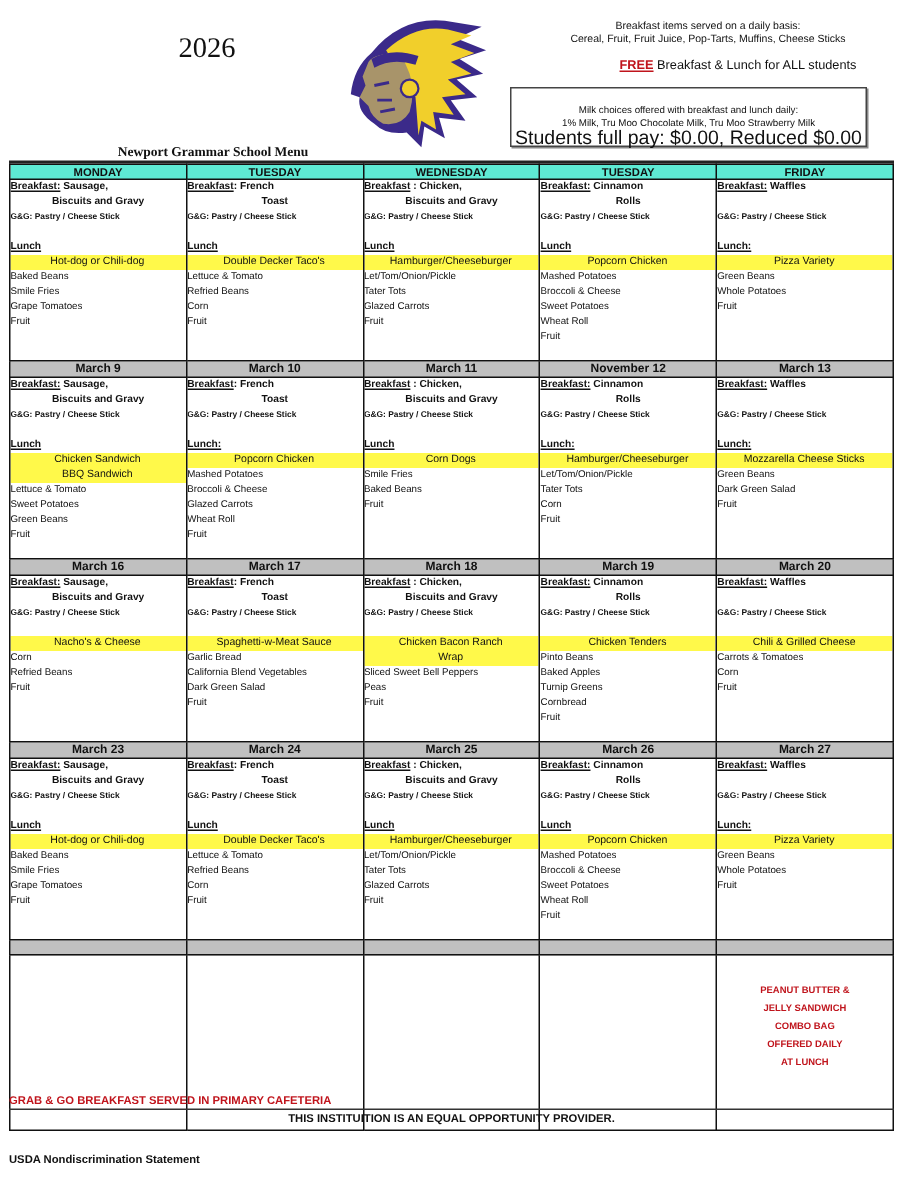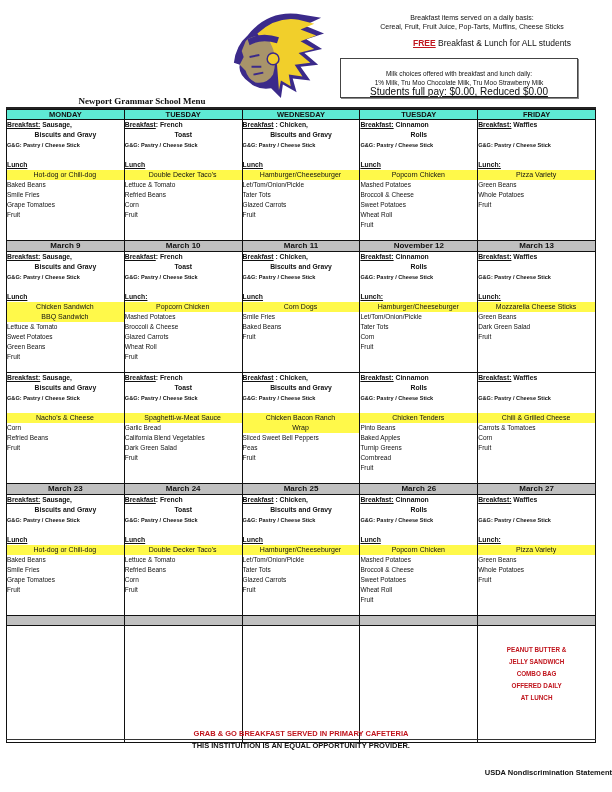--- a/index.html
+++ b/index.html
@@ -4,48 +4,49 @@
 <style>
   html, body { margin:0; padding:0; background:#ffffff; }
   body { width:612px; height:792px; position:relative; overflow:hidden; font-family:"Liberation Sans", sans-serif; color:#111; }
   .title { position:absolute; left:92px; top:22px; width:92px; text-align:center; font-family:"Liberation Serif", serif; font-size:19px; line-height:22px; color:#111; }
   .subtitle { position:absolute; left:42px; top:84px; width:200px; text-align:center; font-family:"Liberation Serif", serif; font-weight:bold; font-size:9px;margin-top:12px; }
   .logo { position:absolute; left:228px; top:6px; width:98px; height:98px; }
   .info-top { position:absolute; left:360px; top:13px; width:224px; text-align:center; font-size:7px; line-height:9px; }
   .free-line { position:absolute; left:380px; top:38px; width:224px; text-align:center; font-size:8.5px; }
   .free-line .free { color:#c0141c; font-weight:bold; text-decoration:underline; }
   .milk-box { position:absolute; left:340px; top:58px; width:238px; height:40px; border:1px solid #444; box-shadow:1px 1px 0 #888; text-align:center; font-size:6.5px; line-height:9px; padding-top:10px; box-sizing:border-box; }
-  .milk-box .pay { font-size:10px;text-decoration:underline; }
+  .milk-box .pay { font-size:13px; }
   .top-rule { position:absolute; left:6px; top:107px; width:590px; height:2px; background:#222; }
 
   table.grid { position:absolute; left:6px; top:109px; width:590px; border-collapse:collapse; table-layout:fixed; }
   table.grid td, table.grid th { border:1.5px solid #111; padding:0; vertical-align:top; }
   th.dayhdr { background:#5eead4; font-size:7.5px; font-weight:bold; height:9px; line-height:9px; text-align:center; }
   td.datehdr { background:#c0c0c0; font-size:8px; font-weight:bold; height:10px; line-height:10px; text-align:center; }
   td.cell { font-size:6.5px; line-height:10px; padding-left:1px; overflow:hidden; }
   .bk { font-weight:bold; font-size:6.8px; }
   .bk u { text-decoration:underline; }
   .bk2 { font-weight:bold; font-size:6.8px; text-align:center; }
   .gg { font-weight:bold; font-size:5.6px; }
   .lunch { font-weight:bold; font-size:6.8px; text-decoration:underline; }
   .entree { background:#fff94a; text-align:center; font-size:7px; margin-left:-1px; }
   .side { font-size:6.5px; }
   .spacer { height:10px; }
   td.blank-hdr { background:#c0c0c0; height:9px; }
   td.tall { height:116px; }
   .pbj { color:#c0141c; font-weight:bold; font-size:6.3px; line-height:12px; text-align:center; padding-top:18px; }
-  .grab { position:absolute; left:6px; top:729px; width:590px; text-align:center; color:#c0141c; font-weight:bold; font-size:7.5px; }
+  .grab { position:absolute; left:6px; top:729px; width:590px; color:#c0141c; font-weight:bold; font-size:7.5px; }
   .rule2 { position:absolute; left:6px; top:739px; width:590px; height:1px; background:#333; }
   .eop { position:absolute; left:6px; top:741px; width:590px; text-align:center; font-weight:bold; font-size:7.5px; }
-  .usda { position:absolute; left:22px; top:768px; width:590px; text-align:right; font-weight:bold; font-size:7.5px; }
+  .usda { position:absolute; left:6px; top:768px; width:590px; text-align:left; font-weight:bold; font-size:7.5px; }
 </style>
 </head>
 <body>
 
 <div class="title">
+  <div>2026</div>
 </div>
 <div class="subtitle">Newport Grammar School Menu</div>
 
 <svg class="logo" viewBox="0 0 100 100">
   <path d="M20 30 Q40 5 70 8 L95 12 L78 20 L98 28 L80 34 L96 44 L78 48 L92 60 L74 62 L84 76 L66 74 L70 88 L56 80 L54 94 L44 84 Q30 86 22 78 Q10 70 12 60 L6 58 Q8 40 20 30 Z" fill="#3b2a8a"></path>
   <path d="M30 28 Q50 10 72 14 L88 18 L74 24 L90 30 L74 36 L88 44 L72 48 L84 58 L68 60 L76 72 L62 70 L64 82 L54 76 L52 86 L50 60 Z" fill="#f1cf2b"></path>
   <path d="M18 36 Q22 30 40 30 L46 44 Q50 56 46 70 Q40 80 28 78 Q20 74 18 66 L12 60 L16 52 L14 46 Z" fill="#a8946a"></path>
   <path d="M20 34 Q34 26 52 32 L50 38 Q34 33 22 40 Z" fill="#3b2a8a"></path>
   <circle cx="46" cy="54" r="6" fill="#f1cf2b" stroke="#3b2a8a" stroke-width="1.5"></circle>
   <path d="M22 52 L32 50 M24 62 L34 62 M26 70 L36 68" stroke="#3b2a8a" stroke-width="2"></path>
@@ -199,20 +200,27 @@
           <div class="bk"><u>Breakfast:</u><span> Waffles</span></div>
           <div class="spacer"></div>
           <div class="gg">G&amp;G: Pastry / Cheese Stick</div>
           <div class="spacer"></div>
           <div class="lunch">Lunch:</div>
           <div class="entree">Mozzarella Cheese Sticks</div>
           <div class="side">Green Beans</div>
           <div class="side">Dark Green Salad</div>
           <div class="side">Fruit</div>
         </td>
+      </tr>
+      <tr>
+        <td class="datehdr">March 16</td>
+        <td class="datehdr">March 17</td>
+        <td class="datehdr">March 18</td>
+        <td class="datehdr">March 19</td>
+        <td class="datehdr">March 20</td>
       </tr>
       <tr>
         <td class="cell" style="height: 110px;">
           <div class="bk"><u>Breakfast:</u><span> Sausage,</span></div>
           <div class="bk2">Biscuits and Gravy</div>
           <div class="gg">G&amp;G: Pastry / Cheese Stick</div>
           <div class="spacer"></div>
           <div class="entree">Nacho's &amp; Cheese</div>
           <div class="side">Corn</div>
           <div class="side">Refried Beans</div>

